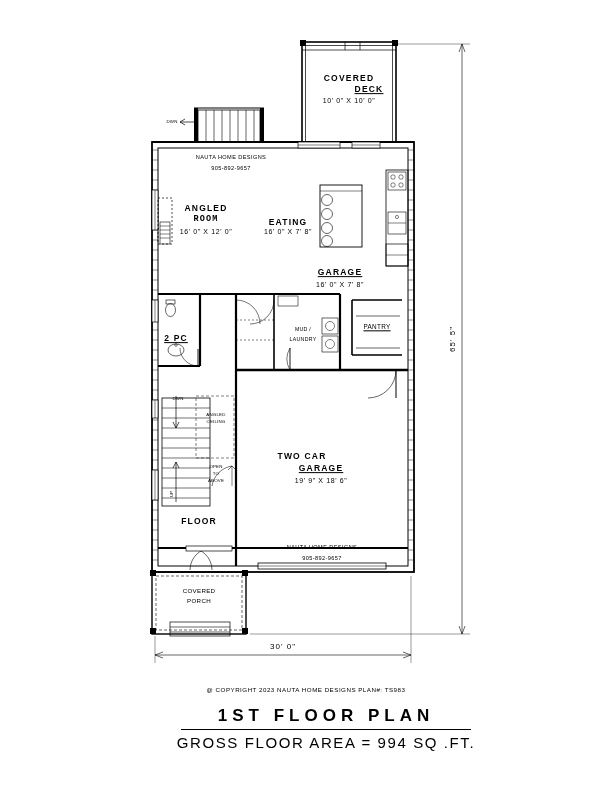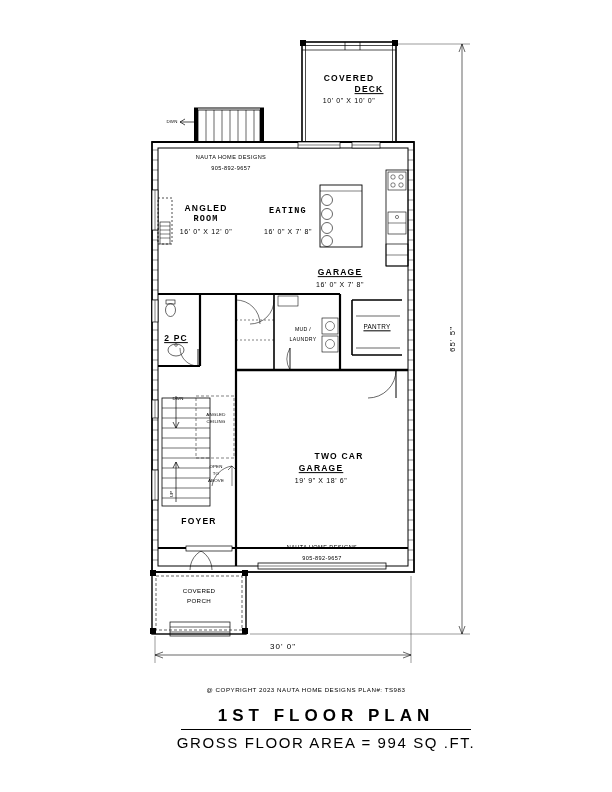--- a/index.html
+++ b/index.html
@@ -419,21 +419,21 @@
 
 <div class="lbl micro" style="left:172px; top:122px;">DWN</div>
 
 <div class="lbl stamp" style="left:231px; top:157px;">NAUTA HOME DESIGNS</div>
 <div class="lbl stamp" style="left:231px; top:168px;">905-892-9657</div>
 
 <div class="lbl room-name" style="left:206px; top:209px;">ANGLED</div>
 <div class="lbl room-name" style="left:206px; top:220px;font-family:Liberation Mono, monospace;">ROOM</div>
 <div class="lbl room-dim" style="left:206px; top:232px;">16' 0" X 12' 0"</div>
 
-<div class="lbl room-name" style="left:288px; top:212px;font-family:Liberation Mono, monospace;">EATING</div>
+<div class="lbl room-name" style="left:288px; top:223px;">EATING</div>
 <div class="lbl room-dim" style="left:288px; top:232px;">16' 0" X 7' 8"</div>
 
 <div class="lbl room-name underline" style="left:340px; top:273px;">GARAGE</div>
 <div class="lbl room-dim" style="left:340px; top:285px;">16' 0" X 7' 8"</div>
 
 <div class="lbl room-name" style="left:176px; top:339px;text-decoration:underline;">2 PC</div>
 
 <div class="lbl tiny" style="left:303px; top:330px;">MUD /</div>
 <div class="lbl tiny" style="left:303px; top:340px;">LAUNDRY</div>
 
@@ -441,25 +441,25 @@
 
 <div class="lbl micro" style="left:178px; top:399px;">DWN</div>
 <div class="lbl micro" style="left:216px; top:415px;">ANGLED</div>
 <div class="lbl micro" style="left:216px; top:422px;">CEILING</div>
 
 <div class="lbl micro" style="left:216px; top:467px;">OPEN</div>
 <div class="lbl micro" style="left:216px; top:474px;">TO</div>
 <div class="lbl micro" style="left:216px; top:481px;">ABOVE</div>
 <div class="lbl micro vert" style="left:172px; top:494px;">UP</div>
 
-<div class="lbl room-name" style="left:339px; top:457px;">TWO CAR</div>
+<div class="lbl room-name" style="left:302px; top:457px;">TWO CAR</div>
 <div class="lbl room-name underline" style="left:321px; top:469px;">GARAGE</div>
 <div class="lbl room-dim" style="left:321px; top:481px;">19' 9" X 18' 6"</div>
 
-<div class="lbl room-name" style="left:199px; top:522px;">FOYER</div>
+<div class="lbl room-name" style="left:199px; top:522px;">FLOOR</div>
 
 <div class="lbl stamp" style="left:322px; top:547px;">NAUTA HOME DESIGNS</div>
 <div class="lbl stamp" style="left:322px; top:558px;">905-892-9657</div>
 
 <div class="lbl tiny" style="left:199px; top:591px; font-size:6.2px;">COVERED</div>
 <div class="lbl tiny" style="left:199px; top:601px; font-size:6.2px;">PORCH</div>
 
 <div class="lbl dimtext vert" style="left:453px; top:339px;">65' 5"</div>
 <div class="lbl dimtext" style="left:283px; top:647px;">30' 0"</div>
 

